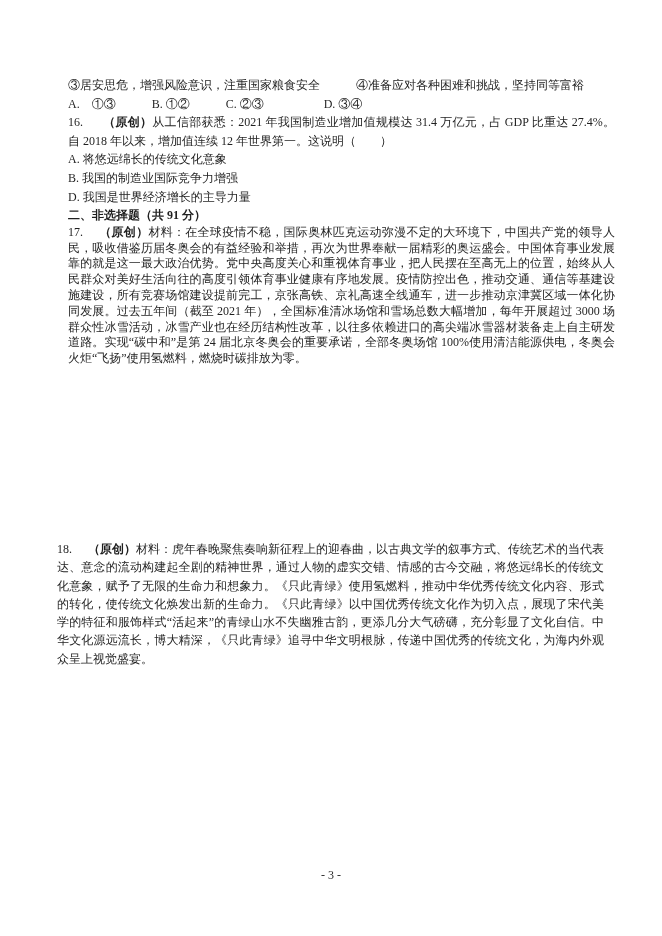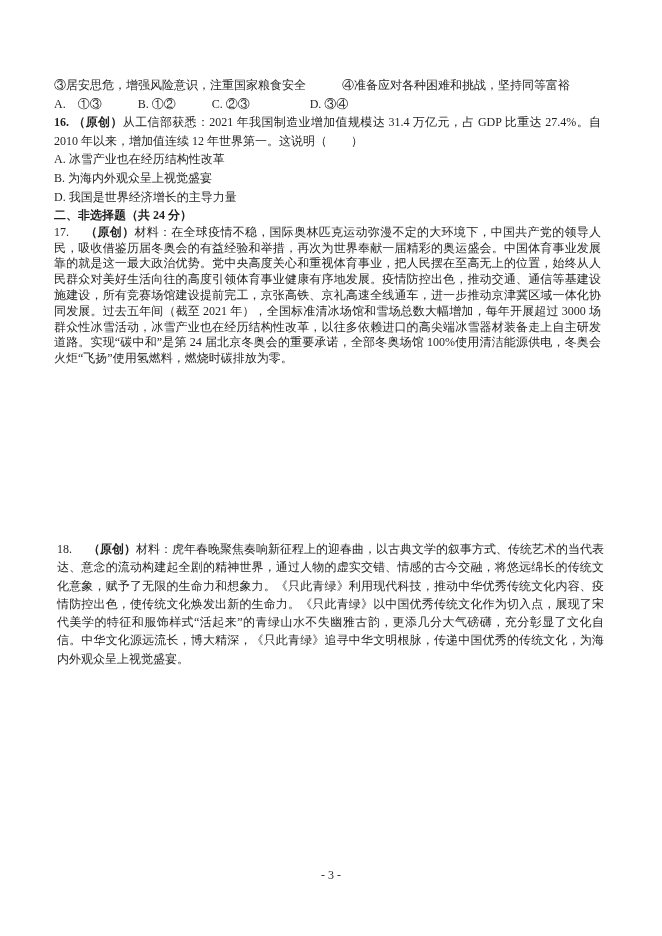--- a/index.html
+++ b/index.html
@@ -11,21 +11,21 @@
     position: relative;
     width: 662px;
     height: 936px;
     background: #ffffff;
     font-family: "Liberation Serif", "DejaVu Serif", serif;
     color: #1f1f1f;
     overflow: hidden;
   }
   .flow-top {
     position: absolute;
-    left: 54px;
+    left: 68px;
     top: 76px;
     width: 547px;
   }
   .flow-q18 {
     position: absolute;
     left: 57px;
     top: 540px;
     width: 547px;
   }
   p {
@@ -43,21 +43,21 @@
   }
   .b { font-weight: bold; }
   .section-title {
     font-weight: bold;
   }
   .prompt {
     font-weight: bold;
     text-indent: 24px;
     text-align: left;
   }
-  .qnum { margin-right: 4px; font-weight: bold; }
+  .qnum { margin-right: 20px; }
   .qnum-wide { margin-right: 16px; }
   .footer {
     position: absolute;
     left: 0;
     top: 868px;
     width: 662px;
     text-align: center;
     font-size: 12px;
     color: #2a2a2a;
   }
@@ -66,35 +66,35 @@
 <body>
 
 <div class="page">
 
   <div class="flow-top">
 
     <p>③居安思危，增强风险意识，注重国家粮食安全　　　④准备应对各种困难和挑战，坚持同等富裕</p>
 
     <p>A.　①③　　　B. ①②　　　C. ②③　　　　　D. ③④</p>
 
-    <p><span class="qnum">16.</span><span class="b">（原创）</span><span>从工信部获悉：2021 年我国制造业增加值规模达 31.4 万亿元，占 GDP 比重达 27.4%。自 2010 年以来，增加值连续 12 年世界第一。这说明（　　）</span></p>
+    <p><span class="qnum">16.</span><span class="b">（原创）</span><span>从工信部获悉：2021 年我国制造业增加值规模达 31.4 万亿元，占 GDP 比重达 27.4%。自 2018 年以来，增加值连续 12 年世界第一。这说明（　　）</span></p>
 
-    <p>A. 冰雪产业也在经历结构性改革</p>
-    <p>B. 为海内外观众呈上视觉盛宴</p>
+    <p>A. 将悠远绵长的传统文化意象</p>
+    <p>B. 我国的制造业国际竞争力增强</p>
     <p>D. 我国是世界经济增长的主导力量</p>
 
-    <p class="section-title">二、非选择题（共 24 分）</p>
+    <p class="section-title">二、非选择题（共 91 分）</p>
 
     <p class="tight"><span class="qnum-wide">17.</span><span class="b">（原创）</span><span>材料：在全球疫情不稳，国际奥林匹克运动弥漫不定的大环境下，中国共产党的领导人民，吸收借鉴历届冬奥会的有益经验和举措，再次为世界奉献一届精彩的奥运盛会。中国体育事业发展靠的就是这一最大政治优势。党中央高度关心和重视体育事业，把人民摆在至高无上的位置，始终从人民群众对美好生活向往的高度引领体育事业健康有序地发展。疫情防控出色，推动交通、通信等基建设施建设，所有竞赛场馆建设提前完工，京张高铁、京礼高速全线通车，进一步推动京津冀区域一体化协同发展。过去五年间（截至 2021 年），全国标准清冰场馆和雪场总数大幅增加，每年开展超过 3000 场群众性冰雪活动，冰雪产业也在经历结构性改革，以往多依赖进口的高尖端冰雪器材装备走上自主研发道路。实现“碳中和”是第 24 届北京冬奥会的重要承诺，全部冬奥场馆 100%使用清洁能源供电，冬奥会火炬“飞扬”使用氢燃料，燃烧时碳排放为零。</span></p>
 
 
   </div>
 
   <div class="flow-q18">
 
-    <p class="q18lh"><span class="qnum-wide">18.</span><span class="b">（原创）</span><span>材料：虎年春晚聚焦奏响新征程上的迎春曲，以古典文学的叙事方式、传统艺术的当代表达、意念的流动构建起全剧的精神世界，通过人物的虚实交错、情感的古今交融，将悠远绵长的传统文化意象，赋予了无限的生命力和想象力。《只此青绿》利用现代科技，推动中华优秀传统文化内容、疫情防控出色，使传统文化焕发出新的生命力。《只此青绿》以中国优秀传统文化作为切入点，展现了宋代美学的特征和服饰样式“活起来”的青绿山水不失幽雅古韵，更添几分大气磅礴，充分彰显了文化自信。中华文化源远流长，博大精深，《只此青绿》追寻中华文明根脉，传递中国优秀的传统文化，为海内外观众呈上视觉盛宴。</span></p>
+    <p class="q18lh"><span class="qnum-wide">18.</span><span class="b">（原创）</span><span>材料：虎年春晚聚焦奏响新征程上的迎春曲，以古典文学的叙事方式、传统艺术的当代表达、意念的流动构建起全剧的精神世界，通过人物的虚实交错、情感的古今交融，将悠远绵长的传统文化意象，赋予了无限的生命力和想象力。《只此青绿》使用氢燃料，推动中华优秀传统文化内容、形式的转化，使传统文化焕发出新的生命力。《只此青绿》以中国优秀传统文化作为切入点，展现了宋代美学的特征和服饰样式“活起来”的青绿山水不失幽雅古韵，更添几分大气磅礴，充分彰显了文化自信。中华文化源远流长，博大精深，《只此青绿》追寻中华文明根脉，传递中国优秀的传统文化，为海内外观众呈上视觉盛宴。</span></p>
 
 
   </div>
 
   <div class="footer">- 3 -</div>
 
 </div>
 
 </body></html>

